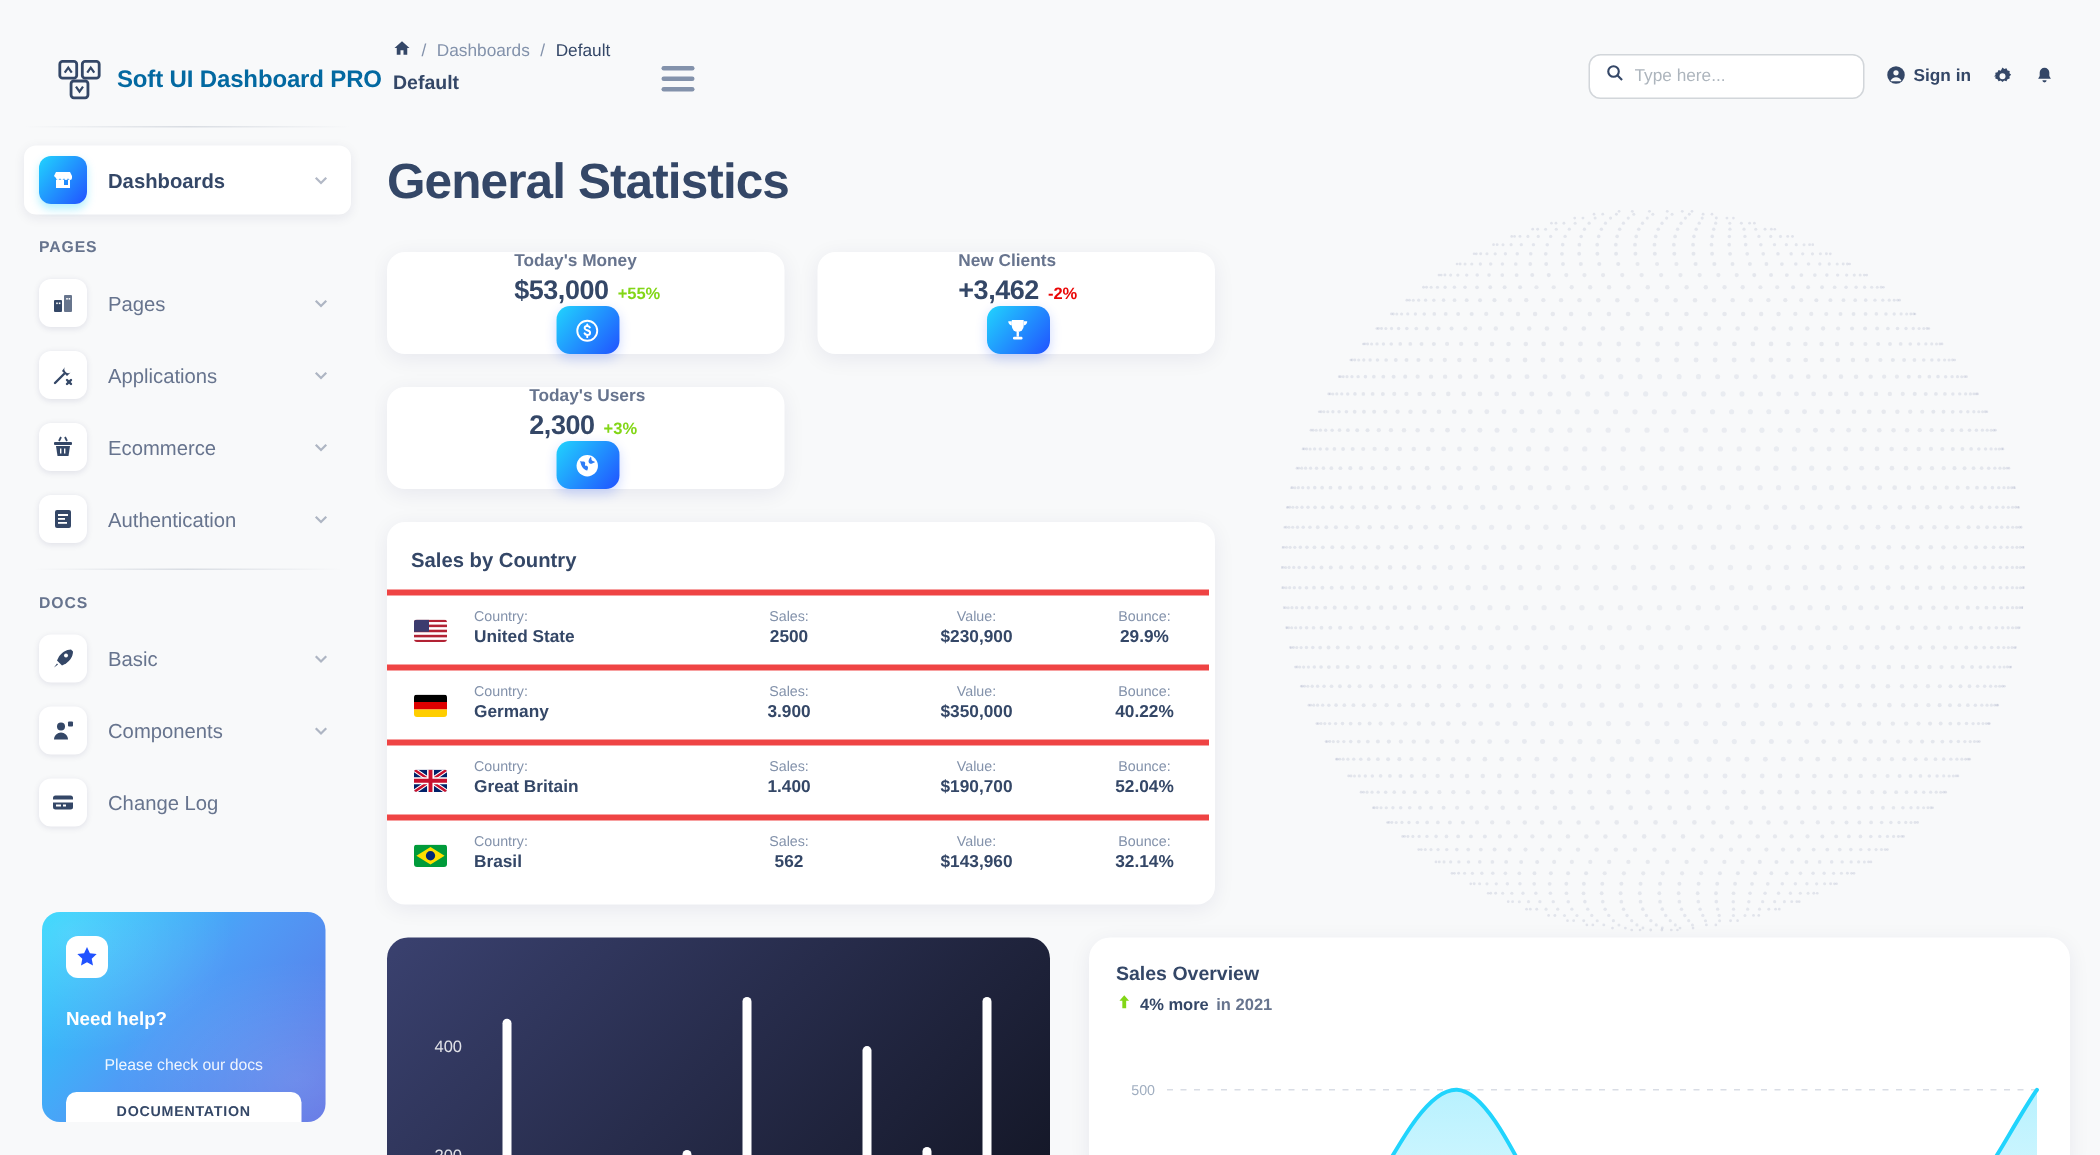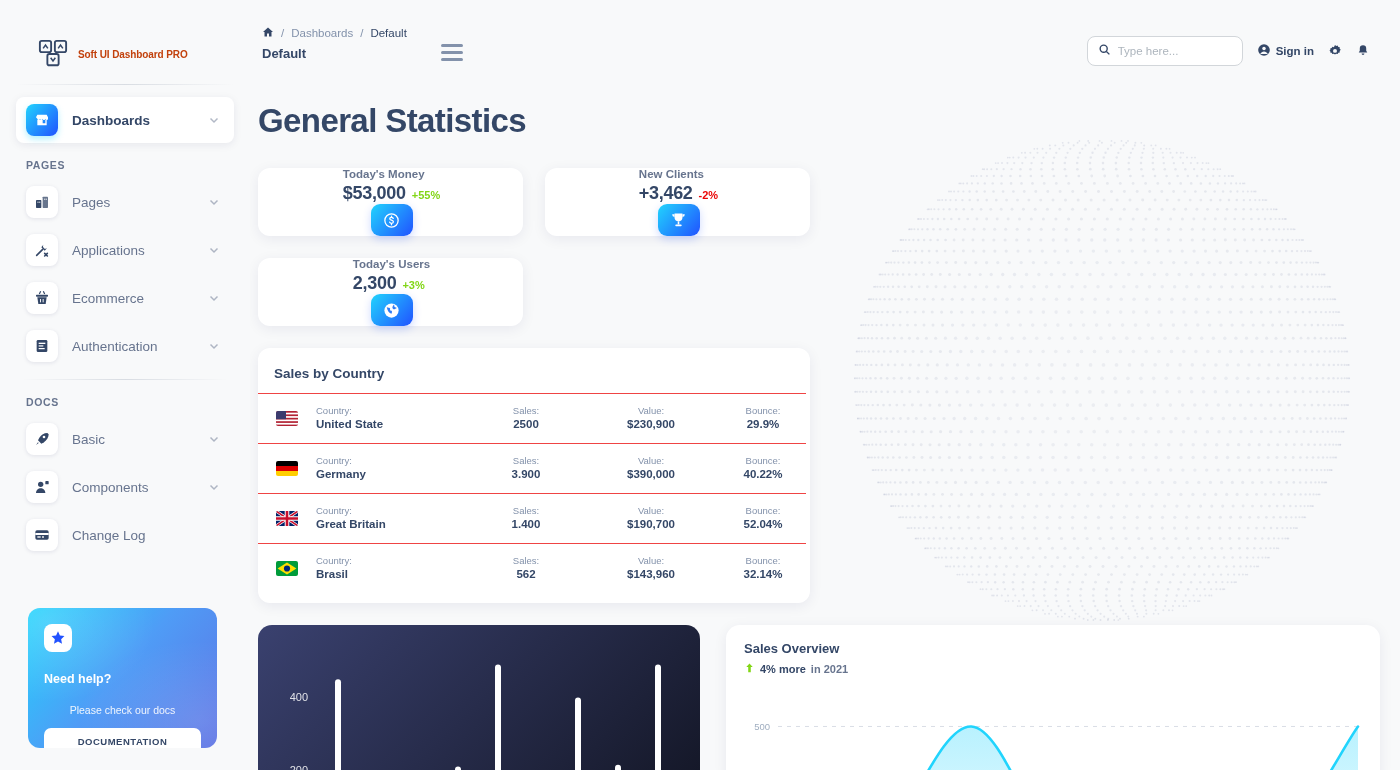--- a/index.html
+++ b/index.html
@@ -19,22 +19,22 @@
     background: #f8f9fa;
     z-index: 5;
   }
   .brand {
     display: flex; align-items: center; gap: 10px;
     padding: 28px 0 0 38px;
     height: 80px;
   }
   .brand-logo { width: 30px; height: 30px; flex: 0 0 30px; }
   .brand-name {
-    font-size: 10px; font-weight: bold; letter-spacing: -0.1px;
-    color: #c2410c; white-space: nowrap;
+    font-size: 16px; font-weight: bold; letter-spacing: -0.1px;
+    color: #0369a1; white-space: nowrap;
   }
   .brand-divider {
     height: 1px; margin: 4px 16px 0 16px;
     background: linear-gradient(to right, rgba(255,255,255,0), rgba(52,71,103,0.16), rgba(255,255,255,0));
   }
   .nav-list { padding: 12px 16px 0 16px; }
   .nav-item {
     display: flex; align-items: center;
     height: 46px; margin-bottom: 2px;
     padding: 0 14px 0 10px;
@@ -123,21 +123,21 @@
   .crumb-link { color: #8392ab; text-decoration: none; cursor: pointer; }
   .crumb-sep { color: #8392ab; }
   .crumb-current { color: #344767; }
   .crumb-title { font-size: 13px; font-weight: bold; color: #344767; margin-top: 6px; }
   .burger { margin-left: 34px; margin-top: 18px; cursor: pointer; }
   .burger span { display:block; width:22px; height:3px; background:#8392ab; border-radius:2px; margin-bottom:4px;}
   .topbar-right {
     margin-left: auto; display: flex; align-items: center; gap: 14px; margin-top: 10px;
   }
   .search-wrap {
-    width: 156px; height: 30px; border: 1px solid #d2d6da; border-radius: 8px;
+    width: 184px; height: 30px; border: 1px solid #d2d6da; border-radius: 8px;
     background: #fff; display: flex; align-items: center; padding: 0 10px; gap: 7px;
   }
   .search-input {
     border: none; outline: none; font-size: 11.5px; color: #344767;
     width: 100%; background: transparent; font-family:"Liberation Sans",sans-serif;
   }
   .search-input::placeholder { color: #adb5bd; }
   .signin { display: flex; align-items: center; gap: 5px; font-size: 11.5px; font-weight: bold; color: #344767; cursor: pointer;}
   .icon-btn { cursor: pointer; display:flex; }
 
@@ -176,21 +176,21 @@
     background: #fff; border-radius: 12px;
     box-shadow: 0 3px 14px rgba(20,20,80,0.07);
     padding: 18px 4px 10px 0;
   }
   .country-title { font-size: 13.5px; font-weight: bold; color: #344767; padding: 0 0 12px 16px; }
   .country-row {
     display: grid;
     grid-template-columns: 58px 150px 120px 130px 94px;
     align-items: center;
     height: 50px;
-    border-top: 1px solid #ef4444;
+    border-top: 4px solid #ef4444;
   }
   .country-row:first-of-type { border-top: none; }
   .flag { width: 22px; height: 15px; margin-left: 18px; border-radius: 2px; overflow:hidden; display:block;}
   .cell-label { font-size: 9.5px; color: #8392ab; line-height: 1.3; }
   .cell-value { font-size: 11.5px; font-weight: bold; color: #344767; line-height: 1.35; }
   .c-sales, .c-value, .c-bounce { text-align: center; }
 
   
   .bottom-row { display: flex; gap: 26px; margin-top: 22px; }
   .dark-chart-card {
@@ -2657,21 +2657,21 @@
         <div>
             <div class="cell-label">Country:</div>
              <div class="cell-value">Germany</div>
           </div>
         <div class="c-sales">
             <div class="cell-label">Sales:</div>
              <div class="cell-value">3.900</div>
           </div>
         <div class="c-value">
             <div class="cell-label">Value:</div>
-             <div class="cell-value">$390,000</div>
+             <div class="cell-value">$350,000</div>
           </div>
         <div class="c-bounce">
             <div class="cell-label">Bounce:</div>
              <div class="cell-value">40.22%</div>
           </div>
       </div>
 
       <div class="country-row">
         <span class="flag">
           <svg viewBox="0 0 22 15" width="22" height="15">

